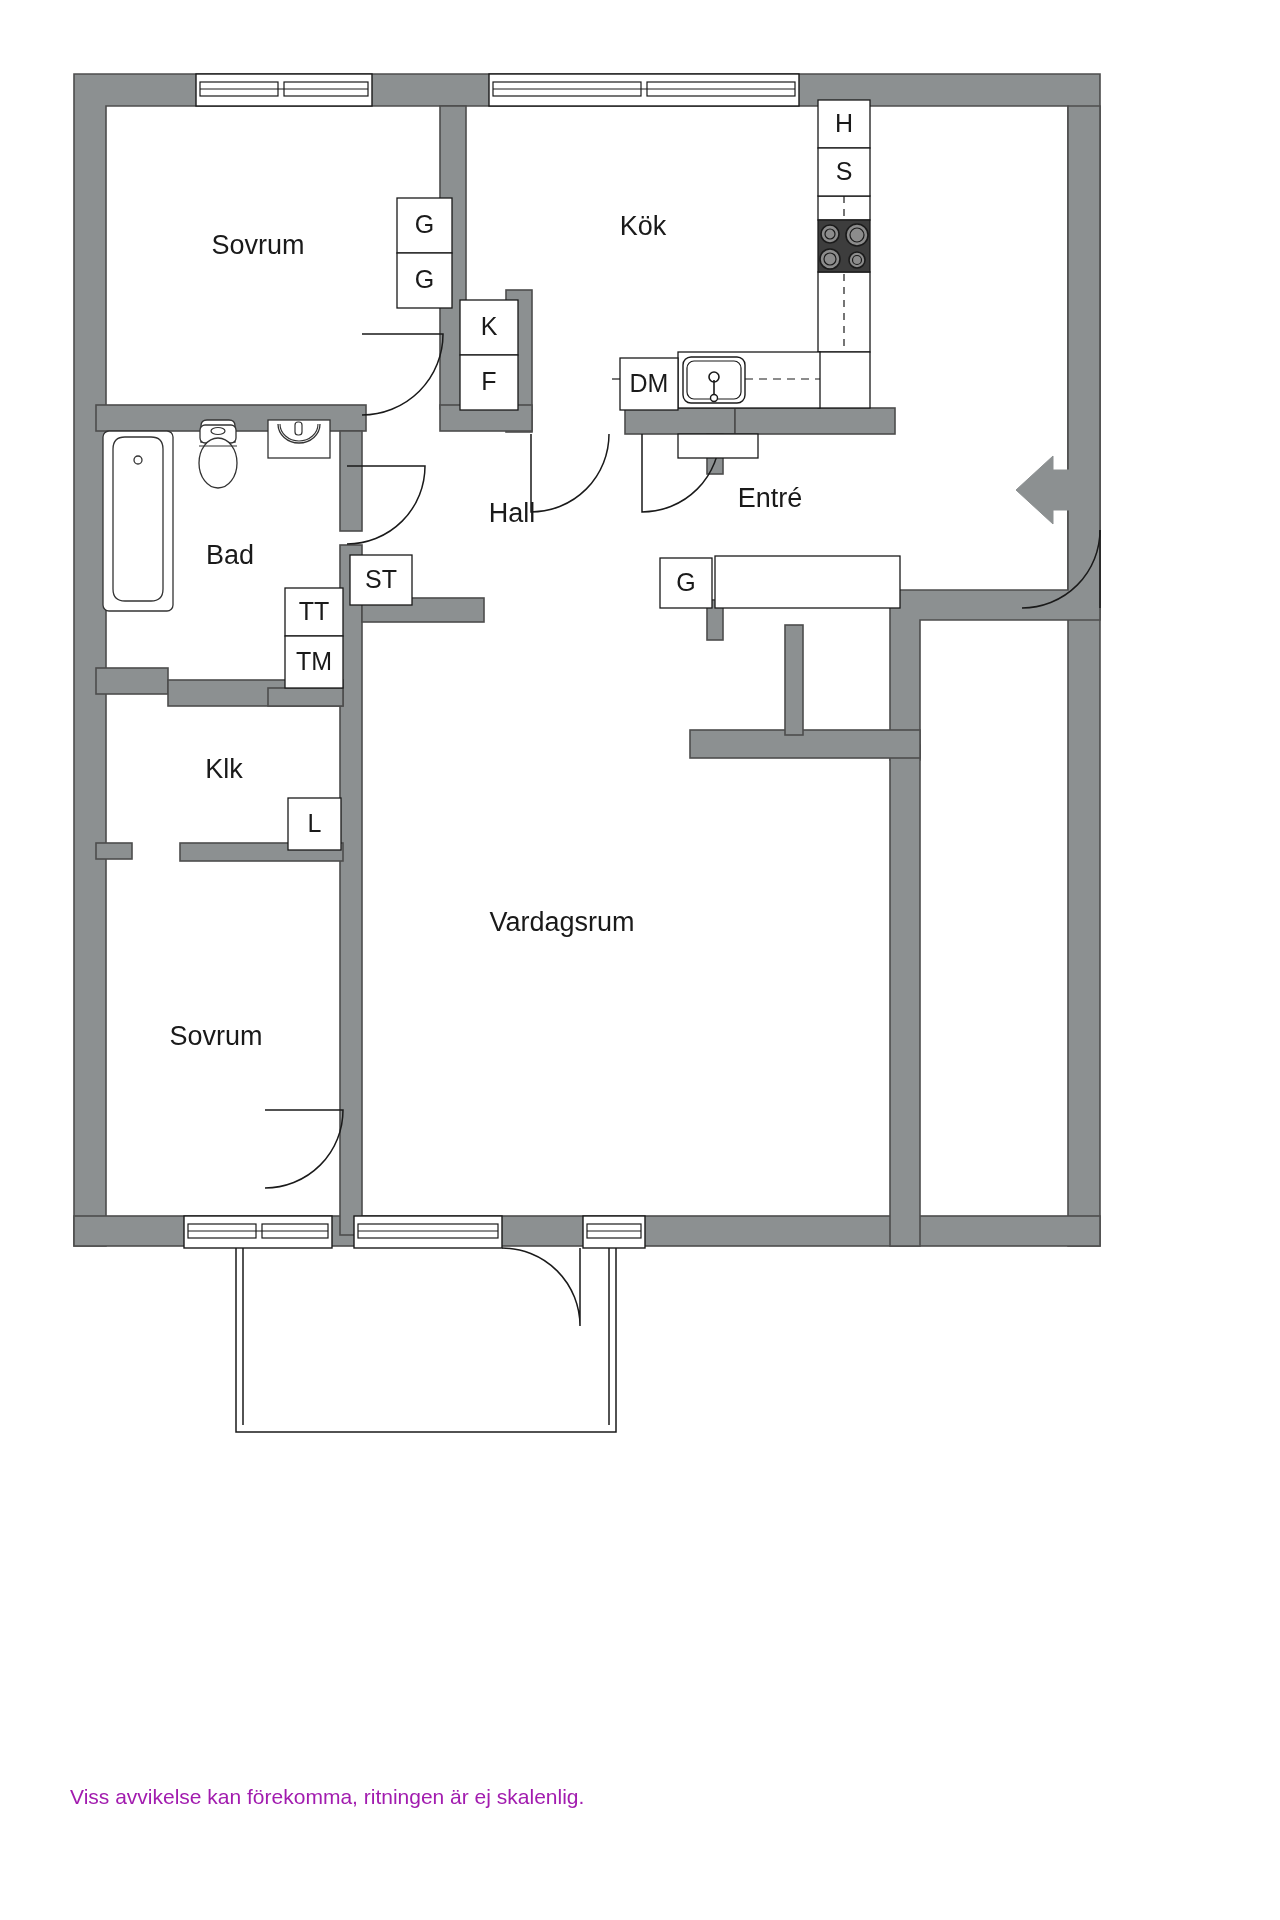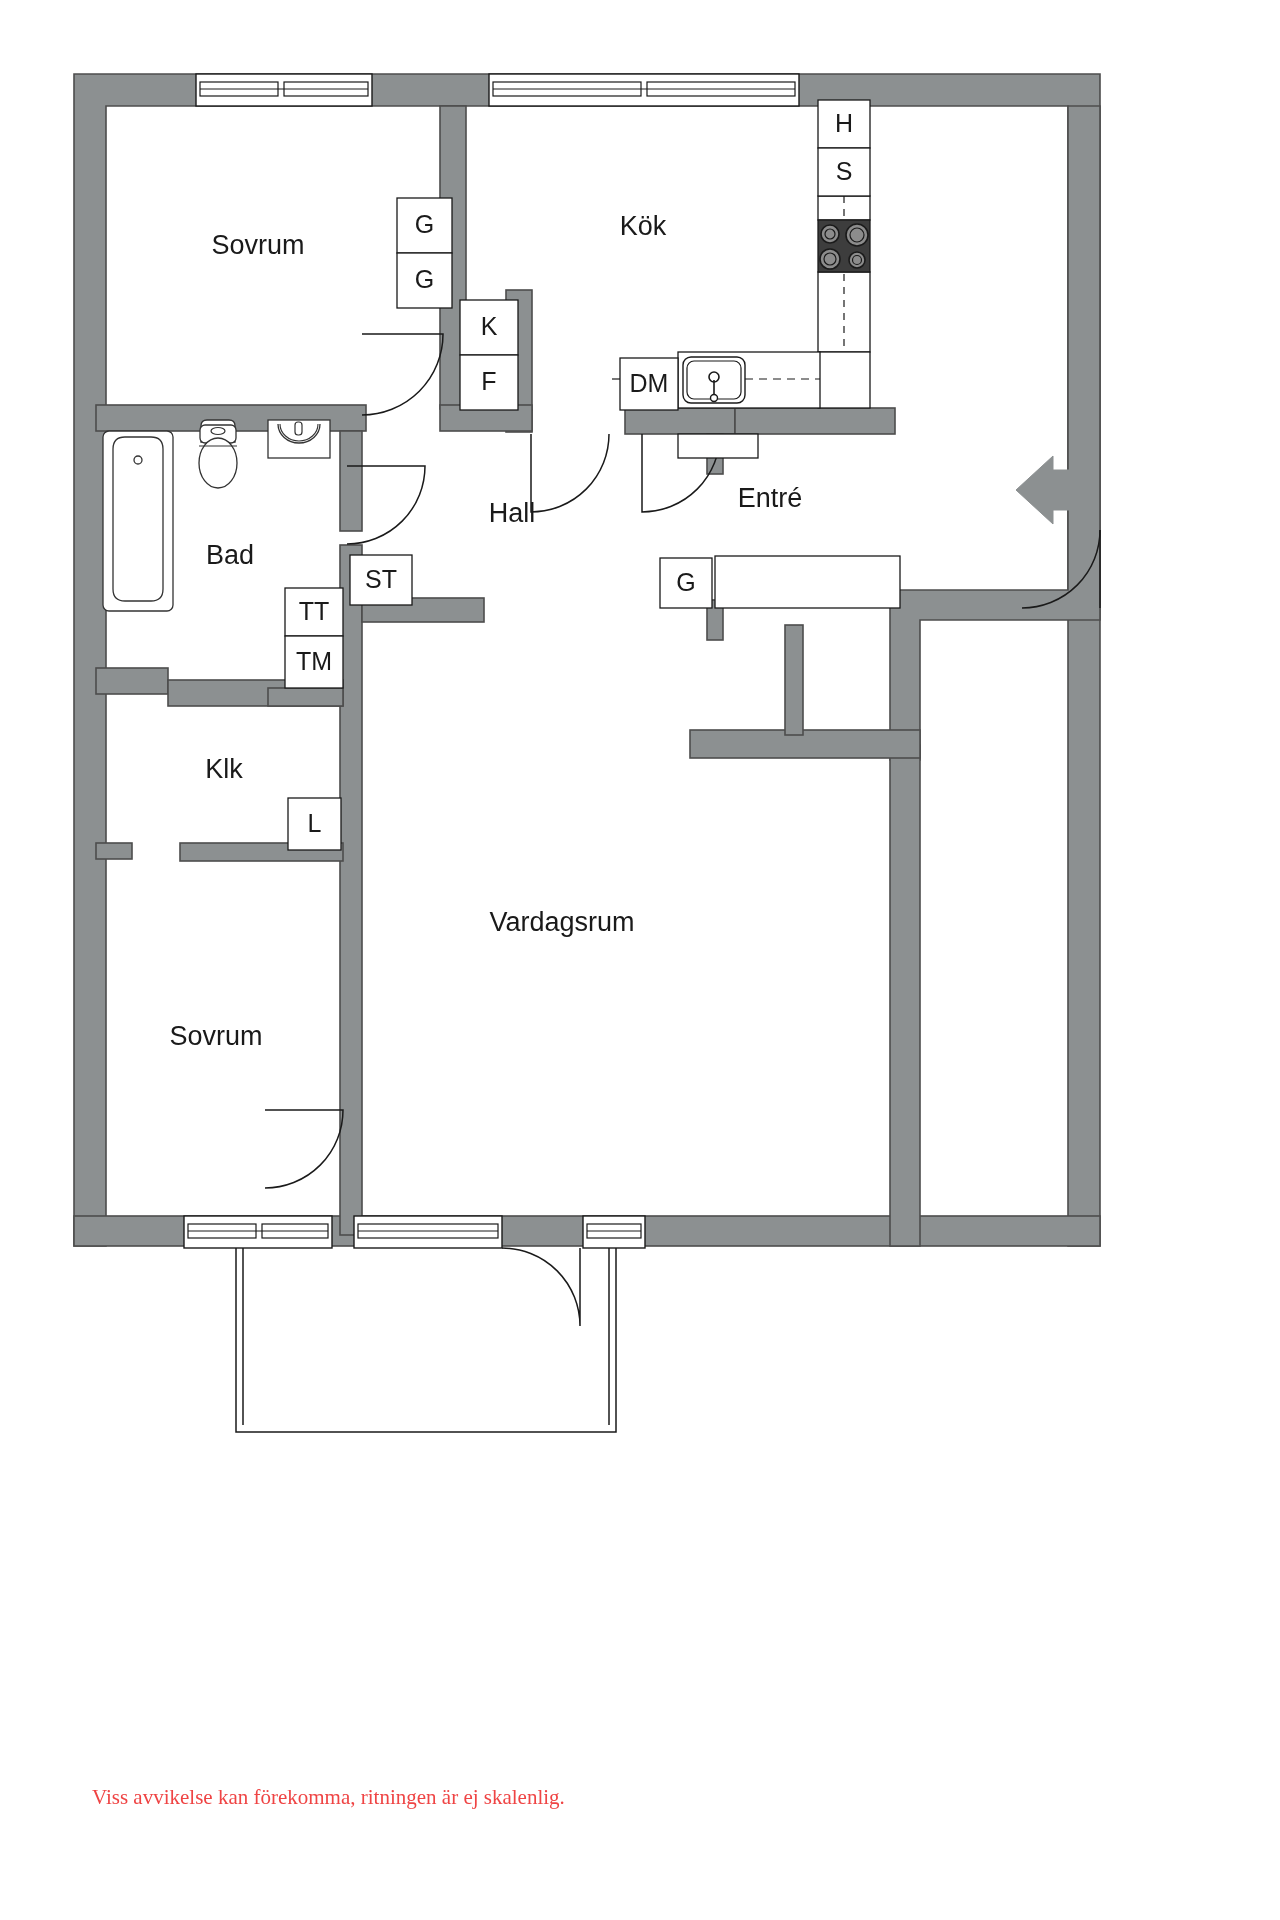--- a/index.html
+++ b/index.html
@@ -34,25 +34,25 @@
   }
   .box-label {
     font-family: "Liberation Sans", sans-serif;
     font-size: 25px;
     fill: #1a1a1a;
     text-anchor: middle;
     dominant-baseline: middle;
   }
   .caption {
     position: absolute;
-    left: 92px;
+    left: 70px;
     top: 1785px;
-    font-family: Liberation Serif, serif;
+    font-family: Liberation Sans, sans-serif;
     font-size: 21px;
-    color: #ef4444;
+    color: #a21caf;
     letter-spacing: 0px;
     white-space: nowrap;
   }
 </style>
 </head>
 <body>
 
 <div id="plan-wrap">
 <svg class="floorplan" viewBox="0 0 1280 1920" xmlns="http://www.w3.org/2000/svg">
 

